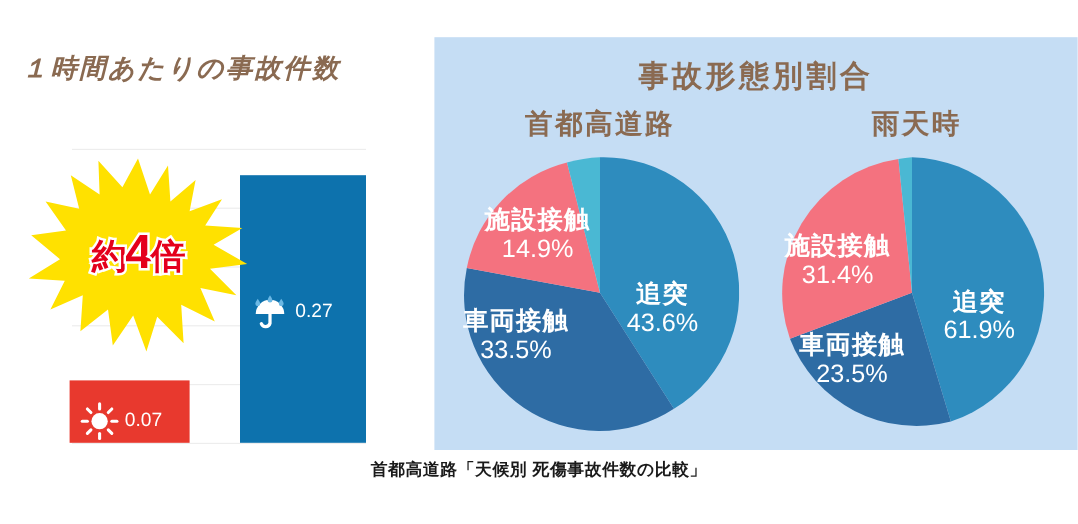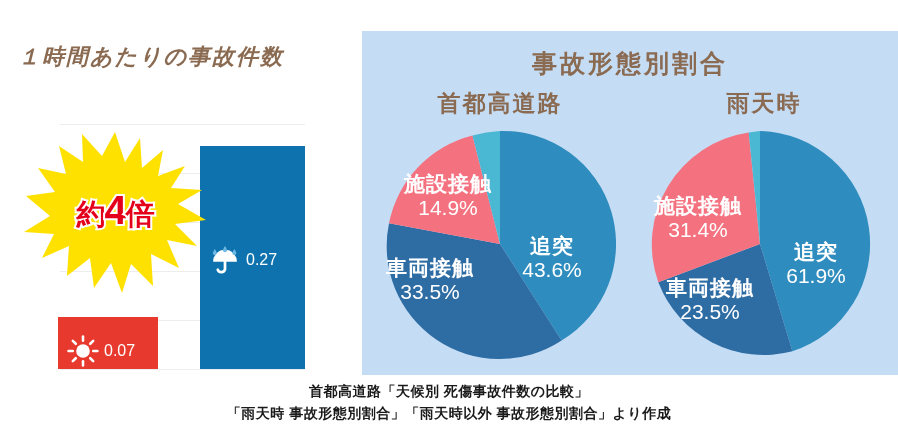--- a/index.html
+++ b/index.html
@@ -301,14 +301,13 @@
     </div>
     <div class="pie-label" style="left:-6px; top:66px; width:120px;">
       <span class="ln">施設接触</span>
       <span class="pv">31.4%</span>
     </div>
   </div>
 </div>
 
 <div id="footer">
   <div>首都高道路「天候別 死傷事故件数の比較」</div>
-  <div>「雨天時 事故形態別割合」「雨天時以外 事故形態別割合」より作成</div>
 </div>
 
 </body></html>

